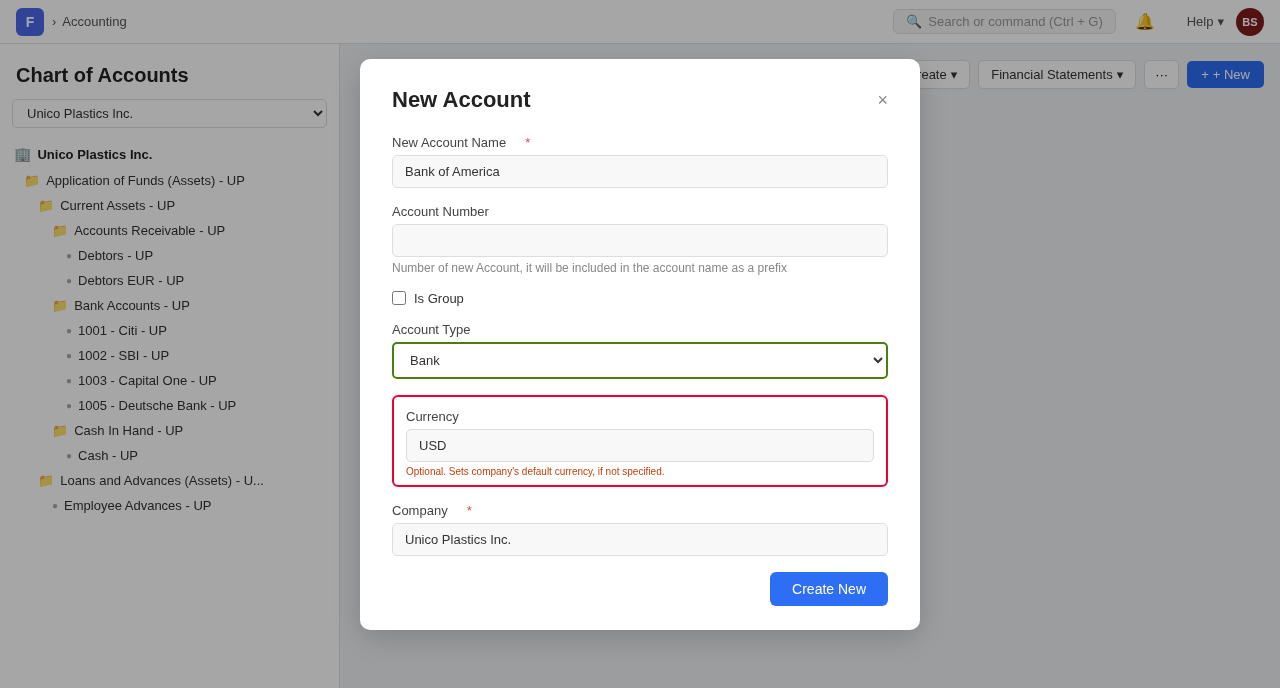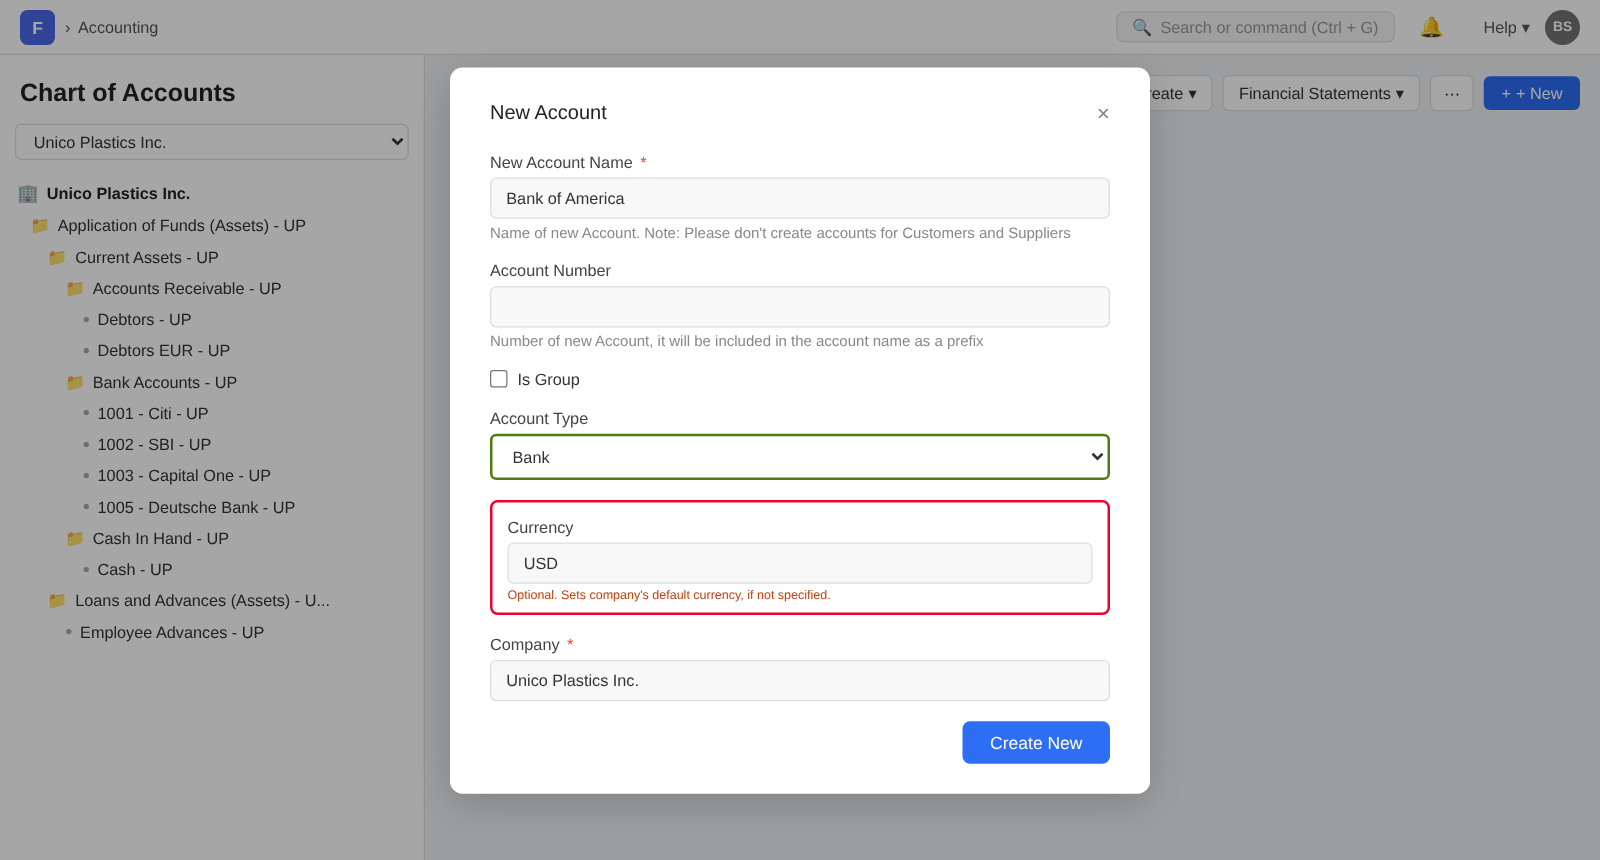--- a/index.html
+++ b/index.html
@@ -7,21 +7,21 @@
 
     
     .topbar { display: flex; align-items: center; height: 44px; background: #fff; border-bottom: 1px solid #e0e0e0; padding: 0 16px; gap: 8px; position: relative; z-index: 1; }
     .topbar-app-icon { width: 28px; height: 28px; background: #4b68e8; border-radius: 6px; display: flex; align-items: center; justify-content: center; color: #fff; font-weight: bold; font-size: 14px; flex-shrink: 0; }
     .topbar-breadcrumb { display: flex; align-items: center; gap: 6px; color: #555; font-size: 13px; }
     .topbar-spacer { flex: 1; }
     .topbar-search { display: flex; align-items: center; gap: 6px; color: #777; font-size: 13px; background: #f5f5f5; border: 1px solid #e0e0e0; border-radius: 6px; padding: 4px 12px; }
     .topbar-right { display: flex; align-items: center; gap: 12px; margin-left: 12px; }
     .topbar-bell { font-size: 16px; color: #666; cursor: pointer; }
     .topbar-help { display: flex; align-items: center; gap: 4px; color: #555; font-size: 13px; cursor: pointer; padding-left: 19px; }
-    .topbar-avatar { width: 28px; height: 28px; background: #737373; border-radius: 50%; display: flex; align-items: center; justify-content: center; color: #fff; font-size: 11px; font-weight: bold; }
+    .topbar-avatar { width: 28px; height: 28px; background: #7f1d1d; border-radius: 50%; display: flex; align-items: center; justify-content: center; color: #fff; font-size: 11px; font-weight: bold; }
 
     
     .main-layout { display: flex; height: calc(688px - 44px); }
 
     
     .sidebar { width: 340px; background: #fff; border-right: 1px solid #e0e0e0; overflow-y: auto; padding: 12px 0; flex-shrink: 0; }
     .page-title { font-size: 20px; font-weight: 600; color: #222; padding: 8px 16px 12px; }
     .filter-row { padding: 0 12px 12px; }
     .filter-select { width: 100%; padding: 5px 10px; border: 1px solid #ddd; border-radius: 5px; font-size: 13px; background: #fff; color: #333; }
     .tree-section { padding: 0; }
@@ -38,24 +38,24 @@
     .content-area { flex: 1; background: #f0f2f5; padding: 16px; overflow-y: auto; position: relative; }
     .content-toolbar { display: flex; align-items: center; gap: 8px; justify-content: flex-end; margin-bottom: 12px; }
     .btn-toolbar { display: flex; align-items: center; gap: 4px; padding: 6px 12px; border: 1px solid #ddd; border-radius: 5px; background: #fff; font-size: 13px; color: #333; cursor: pointer; }
     .btn-new-blue { background: #2d6ef5; color: #fff; border: none; border-radius: 5px; padding: 6px 14px; font-size: 13px; font-weight: 500; cursor: pointer; display: flex; align-items: center; gap: 4px; }
     .btn-dots { padding: 6px 10px; border: 1px solid #ddd; border-radius: 5px; background: #fff; font-size: 13px; cursor: pointer; }
 
     
     .modal-overlay { position: fixed; top: 0; left: 0; width: 100%; height: 100%; background: rgba(0,0,0,0.35); z-index: 100; display: flex; align-items: center; justify-content: center; }
     .modal { background: #fff; border-radius: 10px; width: 560px; max-height: 680px; overflow-y: auto; box-shadow: 0 8px 32px rgba(0,0,0,0.18); padding: 28px 32px 24px; position: relative; }
     .modal-header { display: flex; align-items: center; justify-content: space-between; margin-bottom: 22px; }
-    .modal-title { font-size: 16px; font-weight: 400; color: #222; }
+    .modal-title { font-size: 22px; font-weight: 700; color: #222; }
     .modal-close { background: none; border: none; font-size: 18px; color: #888; cursor: pointer; line-height: 1; }
     .modal-field { margin-bottom: 16px; }
-    .modal-label { font-size: 13px; color: #444; margin-bottom: 5px; display: flex; align-items: center; gap: 6px; }
+    .modal-label { font-size: 13px; color: #444; margin-bottom: 5px; display: flex; align-items: center; gap: 19px; }
     .modal-label-required { color: #e44; }
     .modal-input { width: 100%; padding: 8px 12px; border: 1px solid #ddd; border-radius: 5px; font-size: 13px; color: #333; background: #f8f8f8; outline: none; }
     .modal-hint { font-size: 12px; color: #888; margin-top: 4px; }
     .modal-checkbox-row { display: flex; align-items: center; gap: 8px; margin-bottom: 4px; }
     .modal-checkbox-row input[type="checkbox"] { width: 14px; height: 14px; }
     .modal-checkbox-label { font-size: 13px; color: #333; }
     .modal-select { width: 100%; padding: 8px 12px; border: 2px solid #4d7c0f; border-radius: 5px; font-size: 13px; color: #333; background: #fff; outline: none; appearance: auto; }
     .currency-section { border: 2px solid #e03; border-radius: 6px; padding: 12px 12px 8px; margin-bottom: 16px; }
     .currency-label { font-size: 13px; color: #444; margin-bottom: 5px; }
     .currency-input { width: 100%; padding: 8px 12px; border: 1px solid #ddd; border-radius: 5px; font-size: 13px; color: #333; background: #f8f8f8; outline: none; }
@@ -195,21 +195,20 @@
       <span class="modal-title">New Account</span>
       <button class="modal-close">×</button>
     </div>
 
     <div class="modal-field">
       <div class="modal-label">
         <span>New Account Name</span>
         <span class="modal-label-required">*</span>
       </div>
       <input class="modal-input" type="text" value="Bank of America" style="">
-      <div class="modal-hint">Name of new Account. Note: Please don't create accounts for Customers and Suppliers</div>
     </div>
 
     <div class="modal-field">
       <div class="modal-label">Account Number</div>
       <input class="modal-input" type="text" value="" style="">
       <div class="modal-hint">Number of new Account, it will be included in the account name as a prefix</div>
     </div>
 
     <div class="modal-field">
       <div class="modal-checkbox-row">

